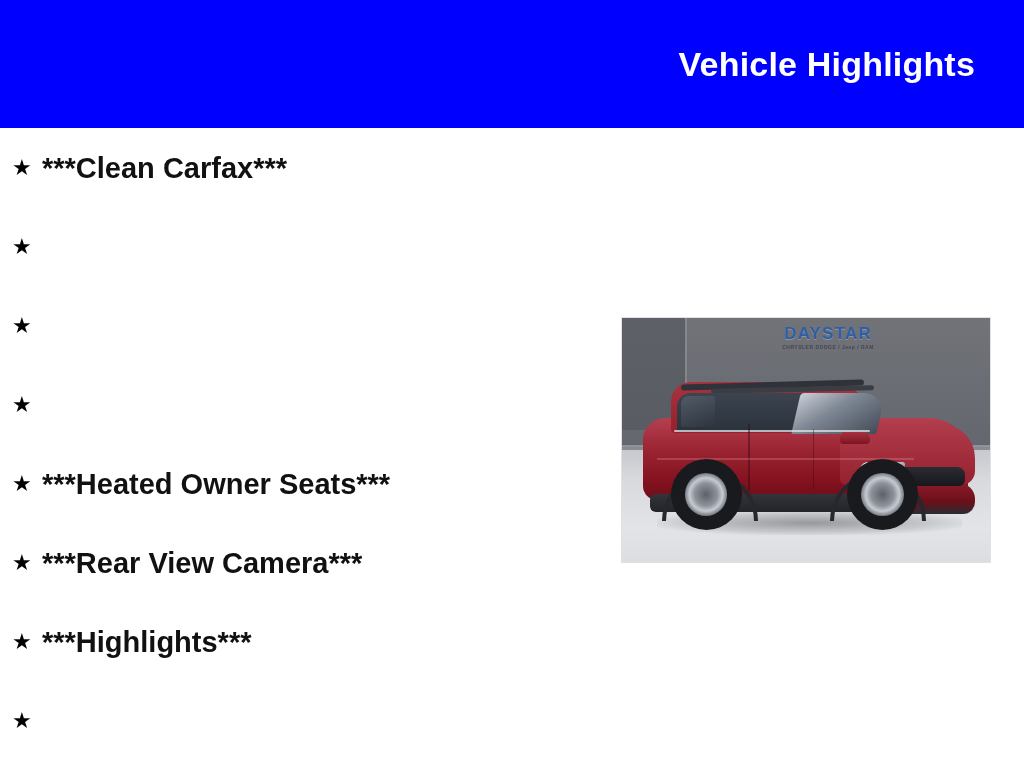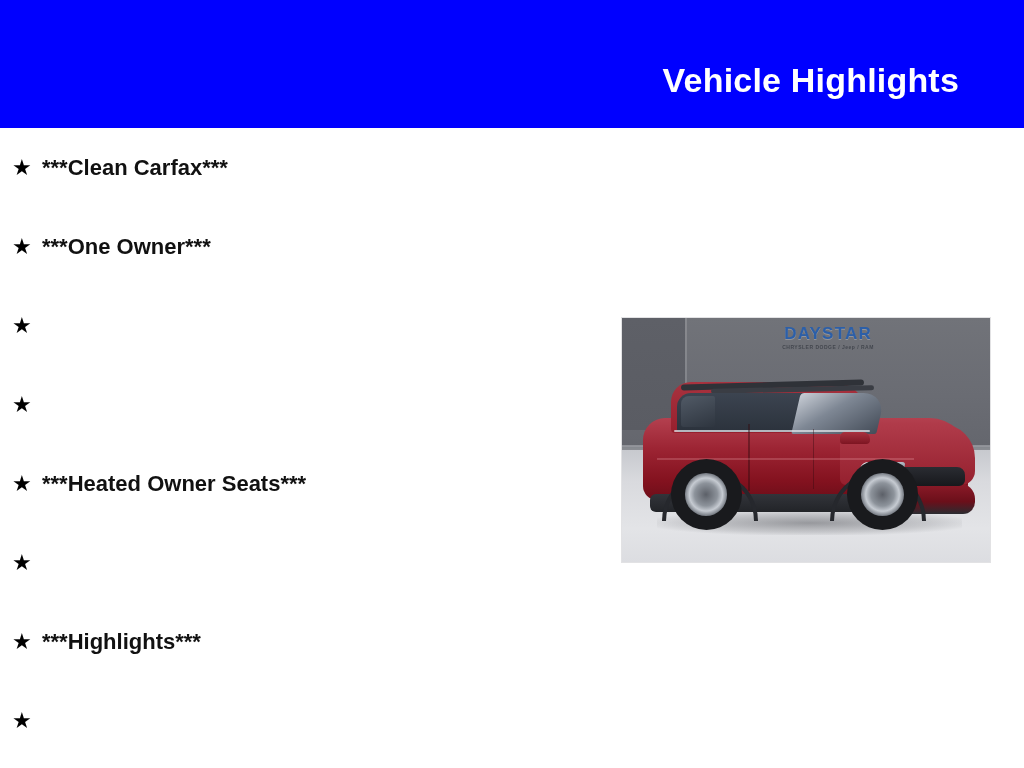--- a/index.html
+++ b/index.html
@@ -23,21 +23,21 @@
     top: 0;
     width: 1024px;
     height: 128px;
     background: #0000ff;
     box-sizing: border-box;
   }
   .header-title {
     position: absolute;
     right: 49px;
     top: 44px;
-    margin: 16px;
+    margin: 0;
     color: #ffffff;
     font-family: "Liberation Sans", sans-serif;
     font-size: 34px;
     font-weight: bold;
     letter-spacing: 0.2px;
     line-height: 40px;
     white-space: nowrap;
     text-align: center;
   }
 
@@ -64,21 +64,21 @@
     flex: 0 0 30px;
     color: #000000;
     font-family: "DejaVu Sans", sans-serif;
     font-size: 22px;
     line-height: 1;
     text-align: left;
   }
   .highlight-label {
     color: #111111;
     font-family: "Liberation Sans", sans-serif;
-    font-size: 22px;
+    font-size: 29px;
     font-weight: bold;
     line-height: 28px;
     white-space: nowrap;
   }
 
   
   .vehicle-photo {
     position: absolute;
     left: 621px;
     top: 317px;
@@ -342,38 +342,38 @@
 
 <ul class="highlights-list">
 
   <li class="highlight-item">
     <span class="bullet-star">★</span>
     <span class="highlight-label">***Clean Carfax***</span>
   </li>
 
   <li class="highlight-item">
     <span class="bullet-star">★</span>
-    <span class="highlight-label">***One Owner***</span>
   </li>
 
   <li class="highlight-item">
     <span class="bullet-star">★</span>
   </li>
 
   <li class="highlight-item">
     <span class="bullet-star">★</span>
   </li>
 
   <li class="highlight-item">
     <span class="bullet-star">★</span>
     <span class="highlight-label">***Heated Owner Seats***</span>
   </li>
 
   <li class="highlight-item">
     <span class="bullet-star">★</span>
+    <span class="highlight-label">***Rear View Camera***</span>
   </li>
 
   <li class="highlight-item">
     <span class="bullet-star">★</span>
     <span class="highlight-label">***Highlights***</span>
   </li>
 
   <li class="highlight-item">
     <span class="bullet-star">★</span>
   </li>

